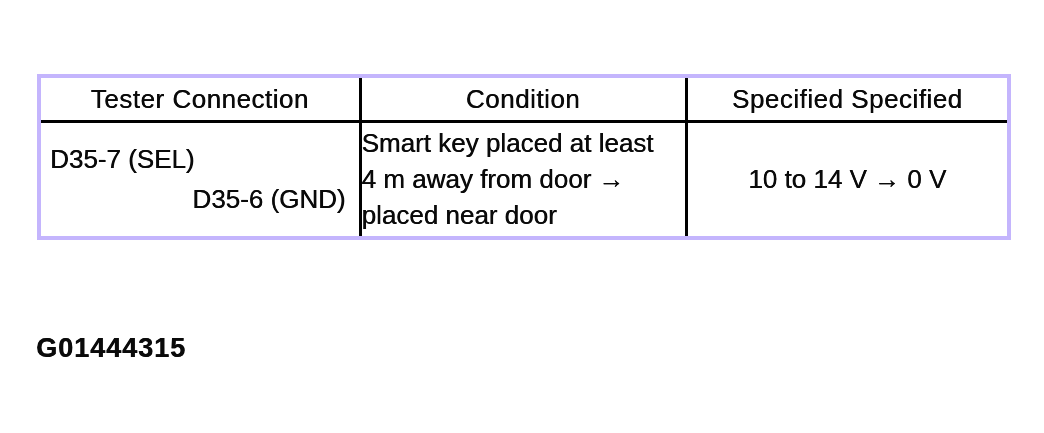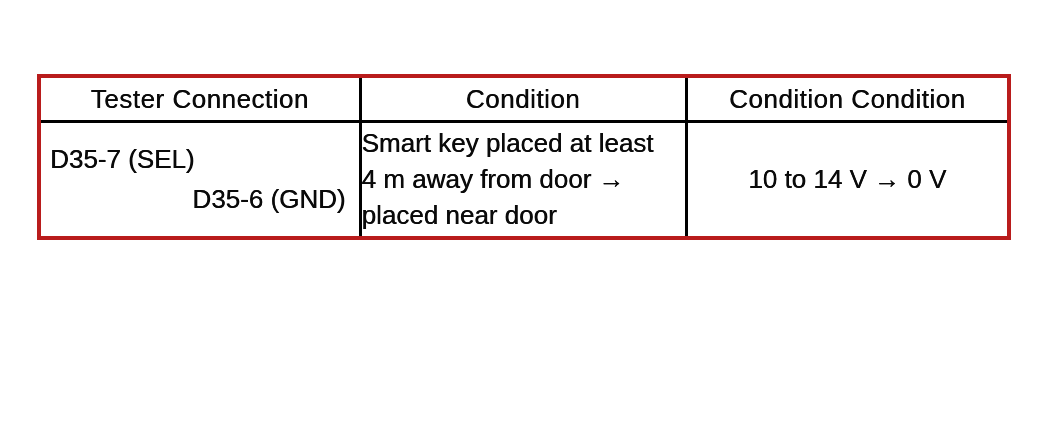--- a/index.html
+++ b/index.html
@@ -22,21 +22,21 @@
   .ink {
     text-shadow: 0.4px 0 0 #0a0a0a;
   }
   table.spec-table {
     position: absolute;
     left: 37px;
     top: 74px;
     width: 970px;
     border-collapse: collapse;
     table-layout: fixed;
-    border: 4px solid #b91c1c;
+    border: 4px solid #c4b5fd;
     font-size: 26px;
     color: #0a0a0a;
   }
   table.spec-table col.c1 { width: 321px; }
   table.spec-table col.c2 { width: 326px; }
   table.spec-table col.c3 { width: 323px; }
   table.spec-table th,
   table.spec-table td {
     border: 3px solid #000;
     padding: 0;
@@ -95,33 +95,34 @@
   <table class="spec-table ink">
     <colgroup>
       <col class="c1">
         <col class="c2">
         <col class="c3">
     </colgroup>
     <thead>
       <tr>
         <th>Tester Connection</th>
         <th>Condition</th>
-        <th>Condition Condition</th>
+        <th>Specified Specified</th>
       </tr>
     </thead>
     <tbody>
       <tr class="row-1">
         <td class="cell-conn">
           <div class="conn-line1">D35-7 (SEL)</div>
           <div class="conn-line2">D35-6 (GND)</div>
         </td>
         <td class="cell-cond">
           <div class="cond-line">Smart key placed at least</div>
           <div class="cond-line">4 m away from door →</div>
           <div class="cond-line">placed near door</div>
         </td>
         <td class="cell-spec">10 to 14 V → 0 V</td>
       </tr>
     </tbody>
   </table>
 
+  <div class="figure-code ink">G01444315</div>
 
 </div>
 
 </body></html>

